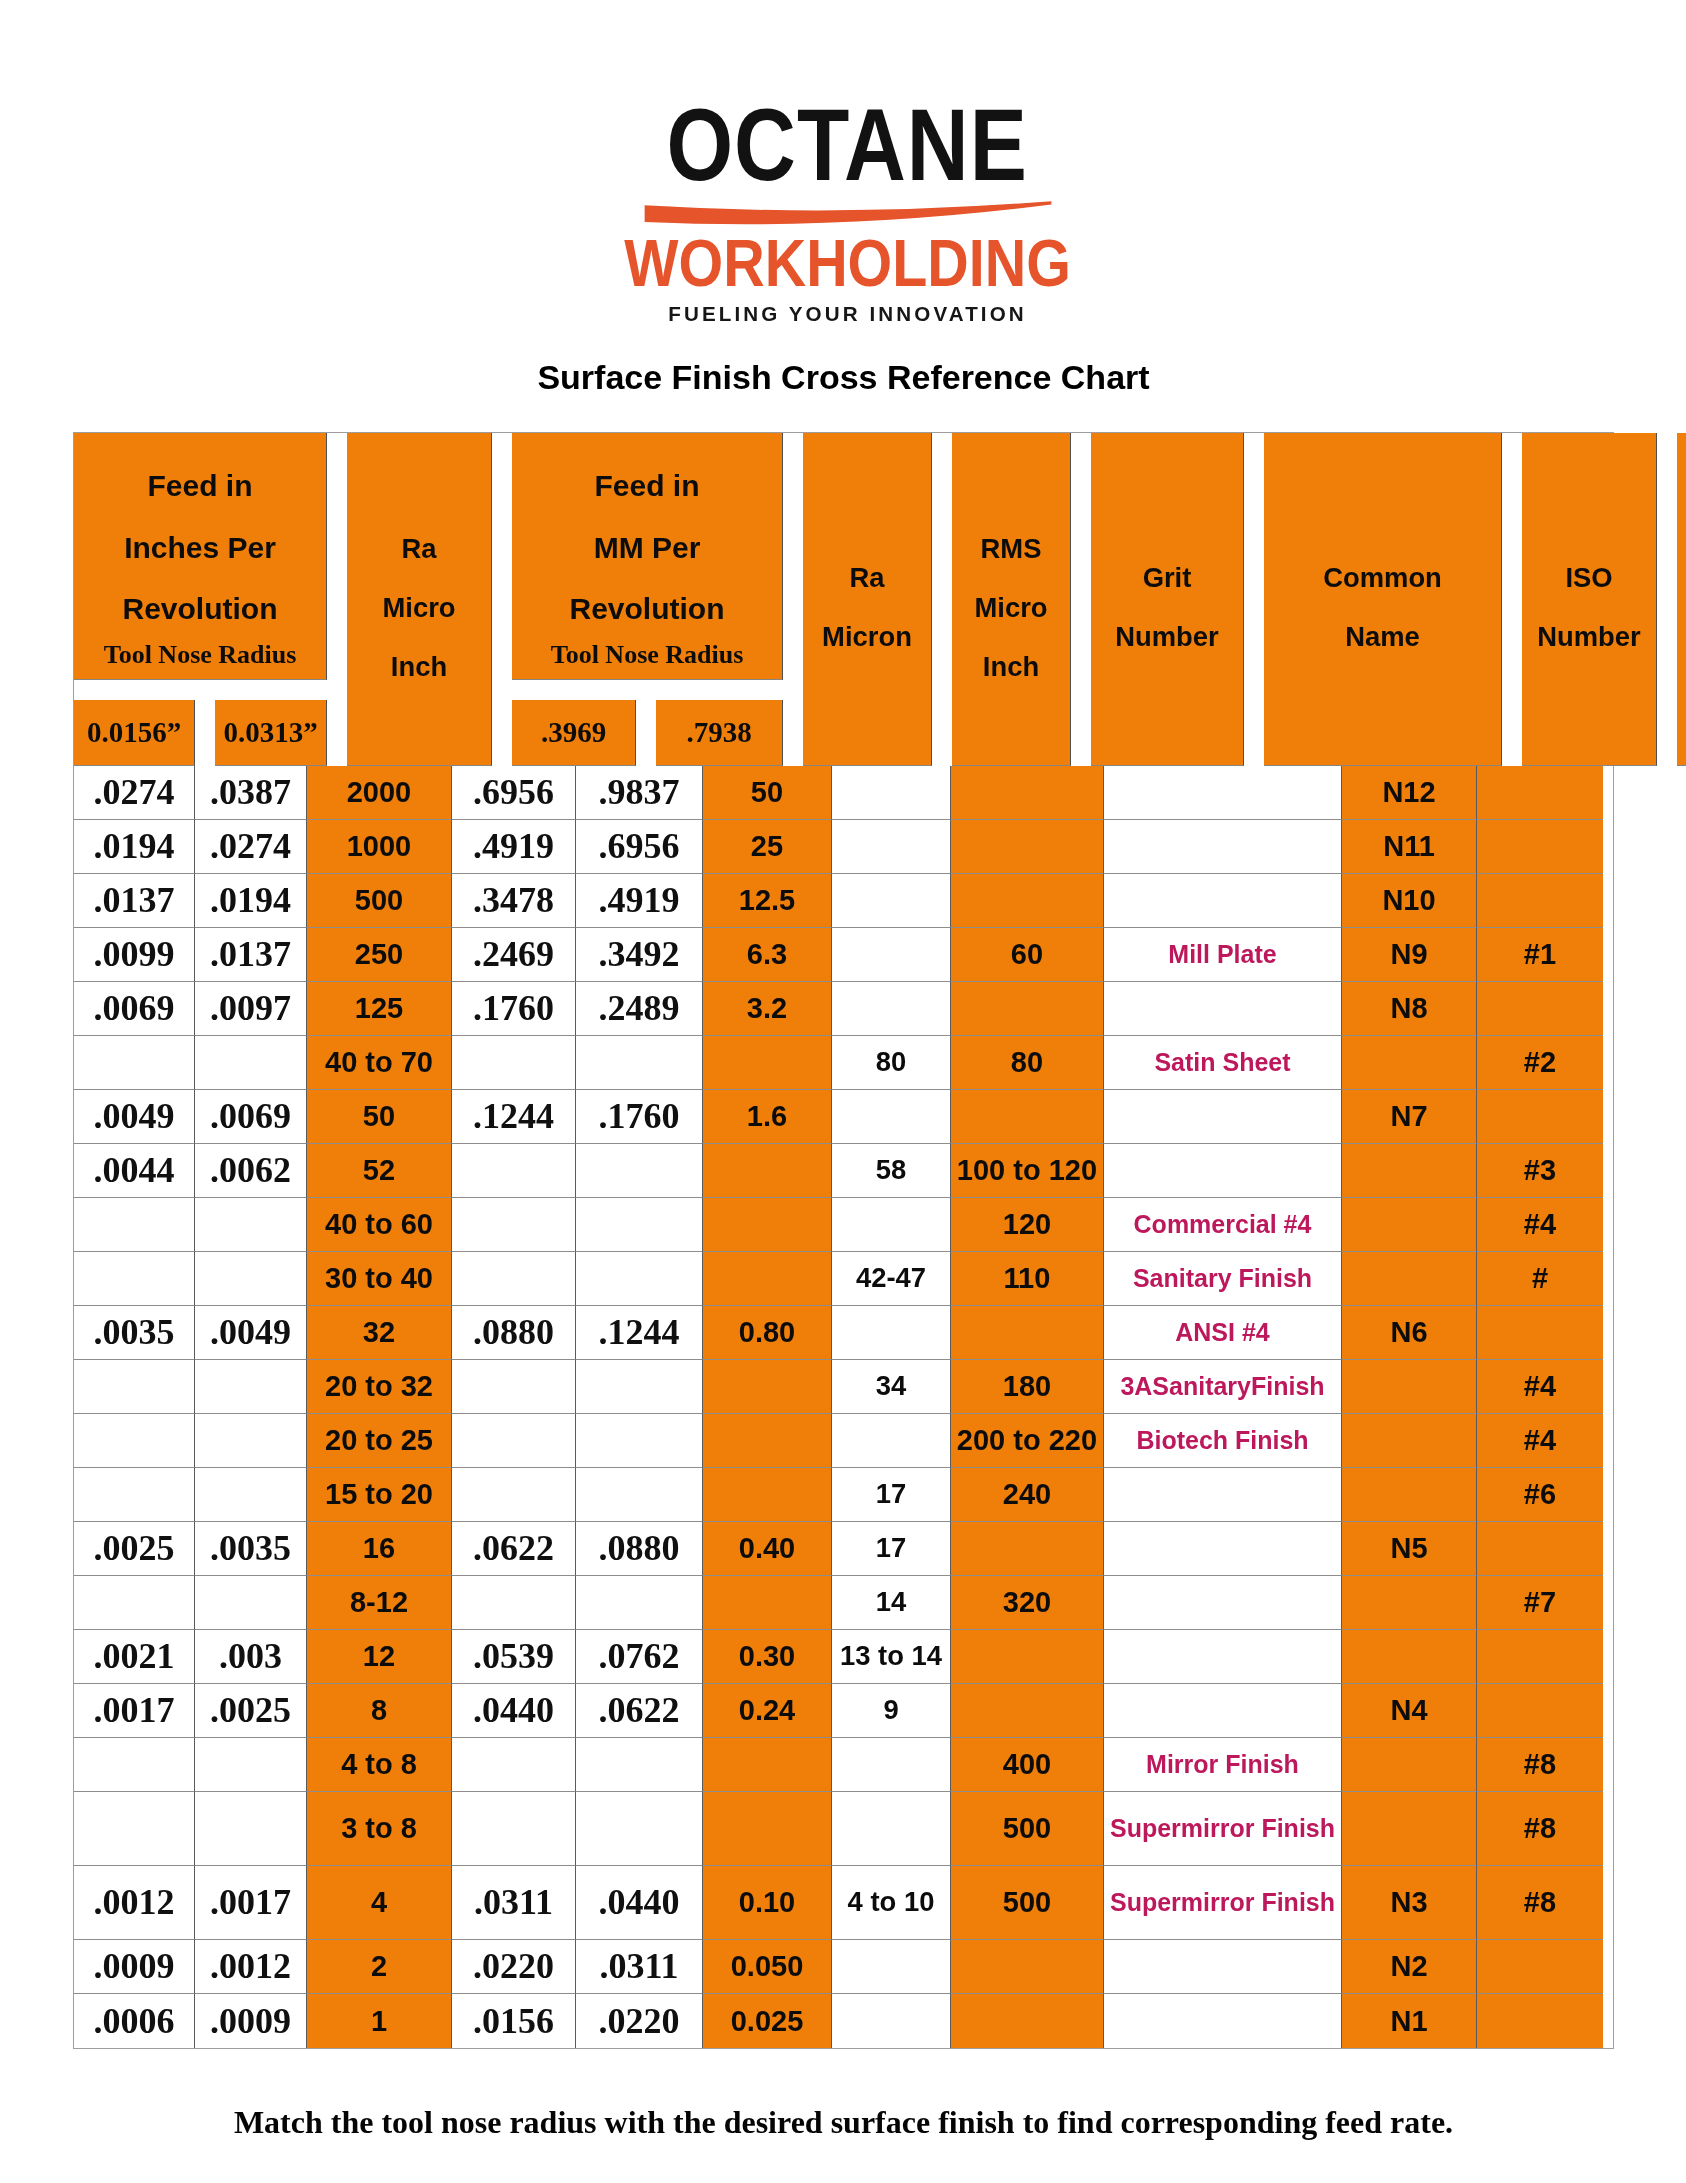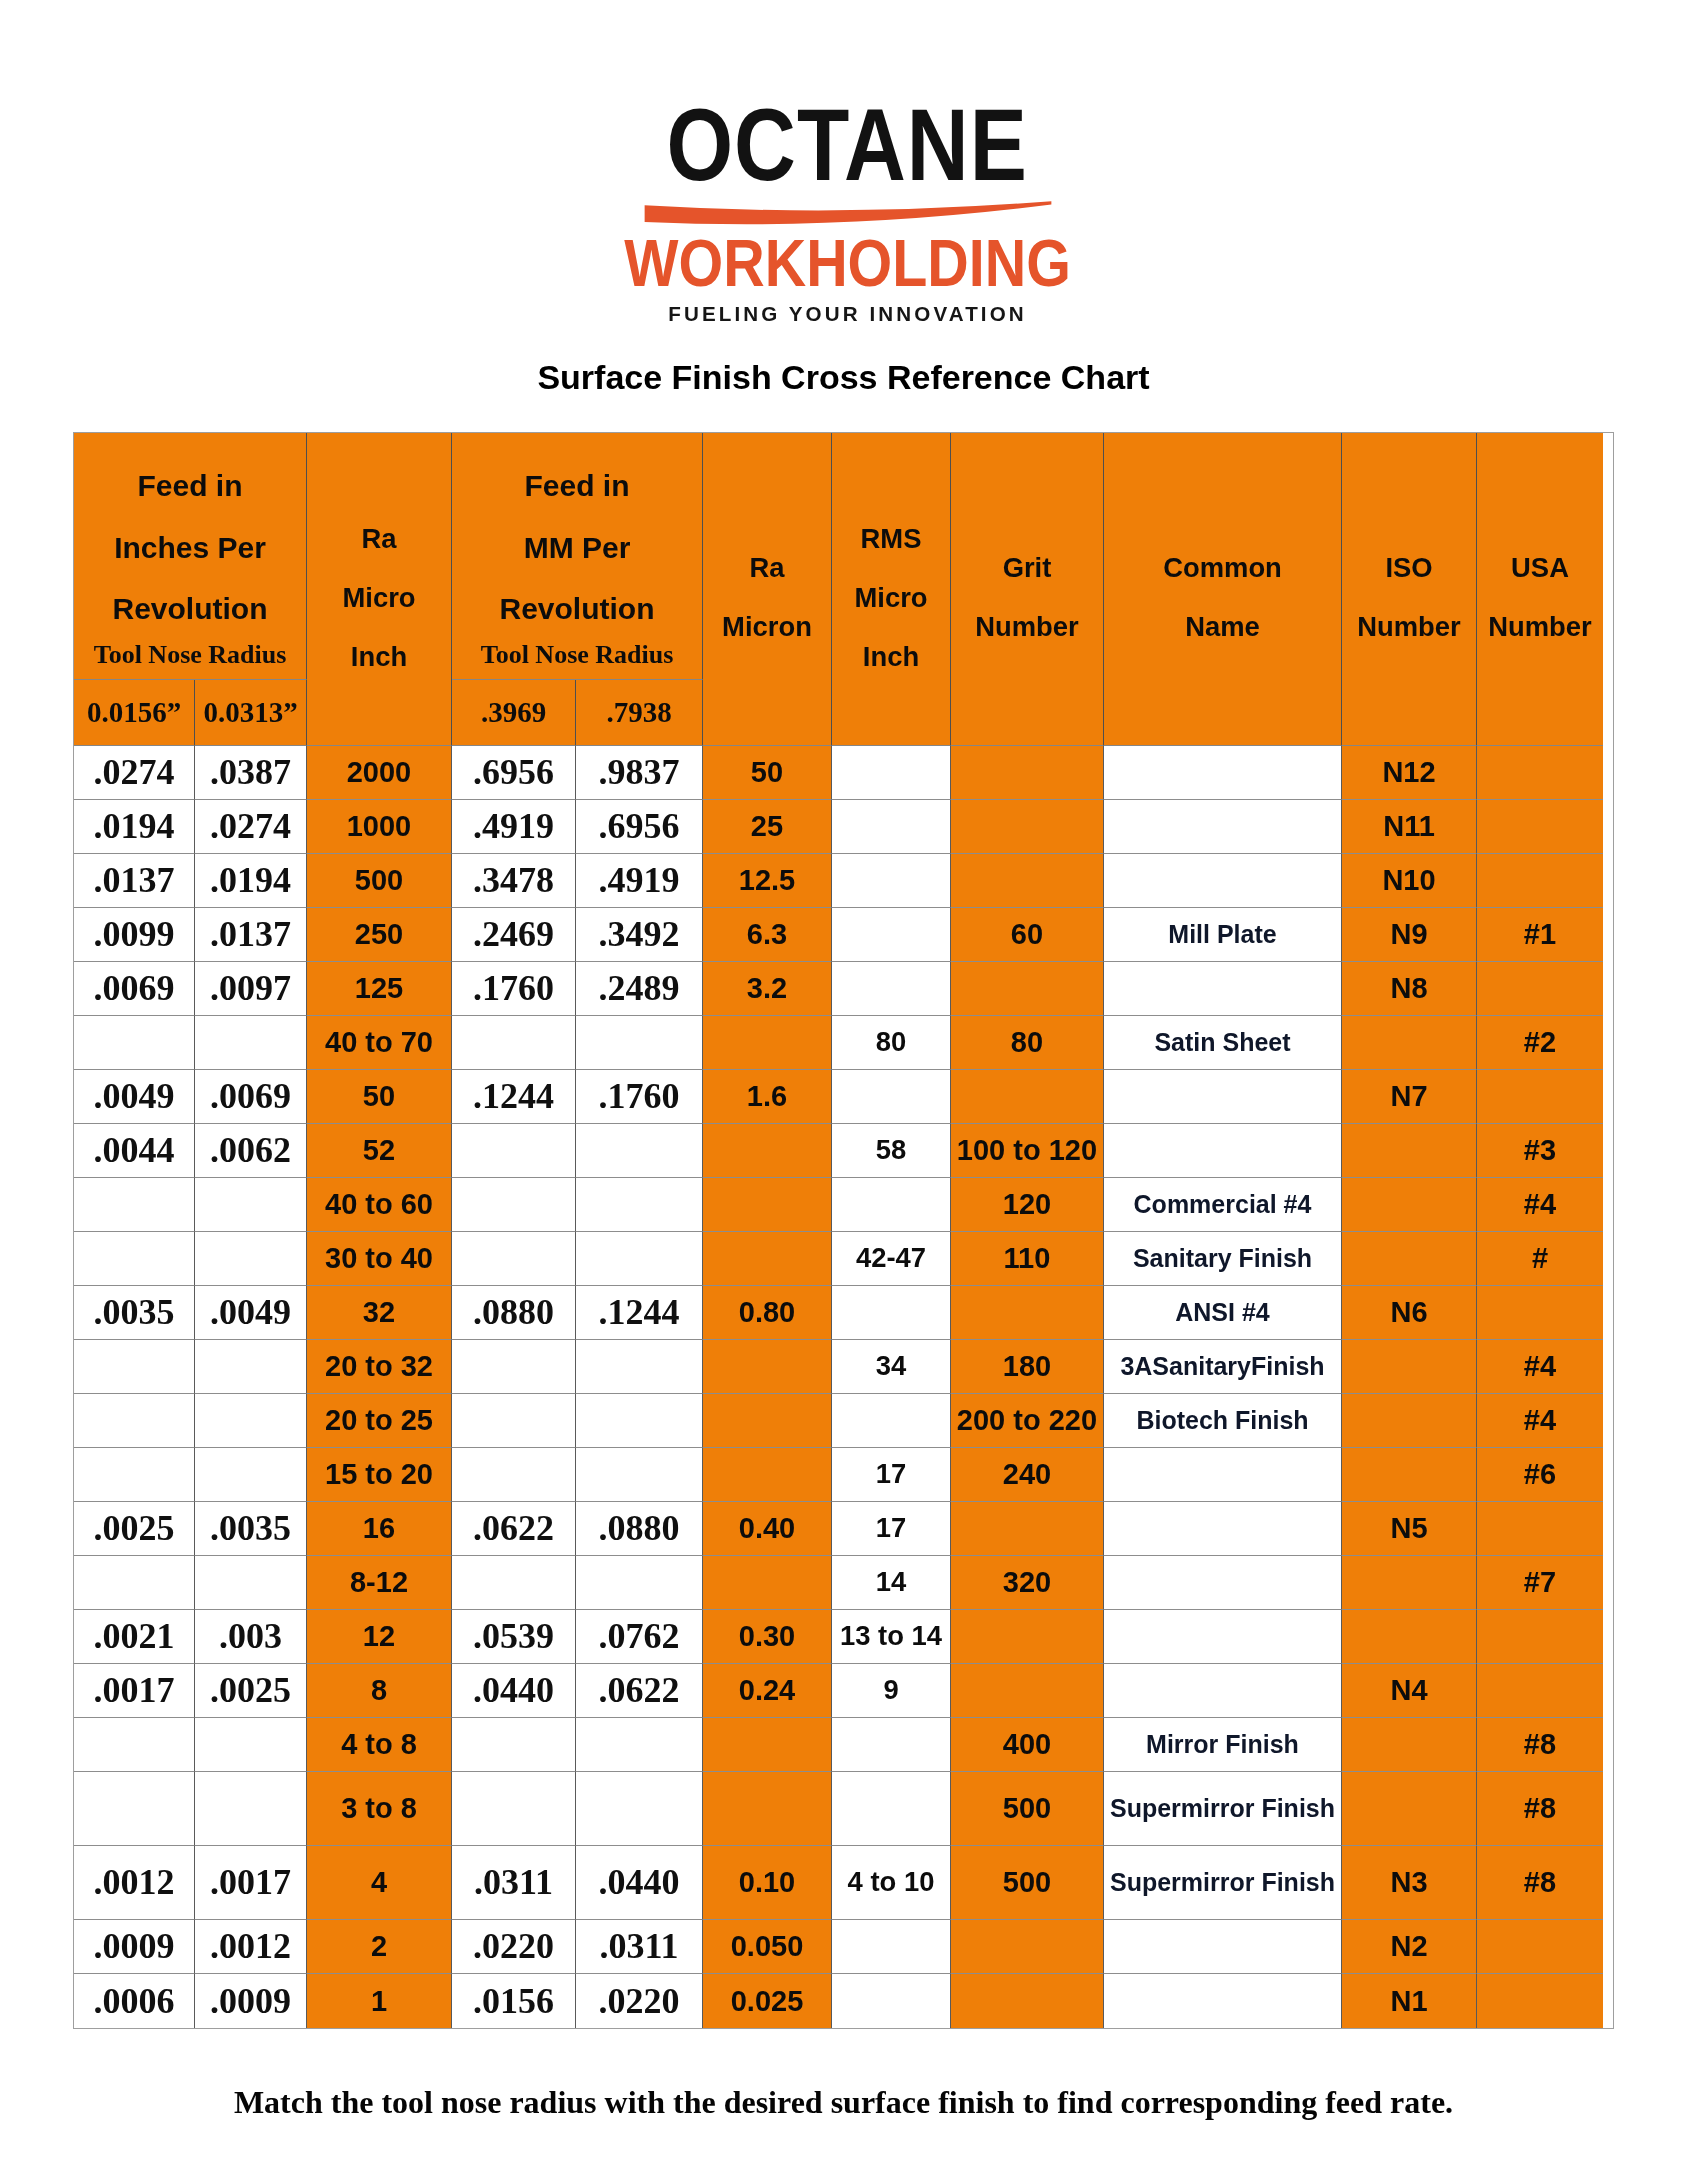--- a/index.html
+++ b/index.html
@@ -13,41 +13,41 @@
   .swoosh { margin:3.7px auto 0; width:440px; height:30px; display:block; }
   .workholding { font-size:66px; font-weight:bold; line-height:1; margin-top:0px; }
   .workholding span { display:inline-block; transform:scaleX(0.87); transform-origin:center; }
   .tagline { margin-top:6.2px; font-size:20.6px; font-weight:bold; color:#161616; letter-spacing:3.1px; }
 
   .page-title { text-align:center; font-size:34px; font-weight:bold; color:#000; margin-top:32px; }
 
   
   .sftable { width:1541px; margin:35px auto 0; border:1.2px solid #9e9e9e; }
   .grid { display:grid; grid-template-columns:121px 112px 145px 124px 127px 129px 119px 153px 238px 135px 126px; }
-  .hgrid { grid-template-rows:247px 66px; }
+  .hgrid { grid-template-rows:247px 66px;gap:20px; }
   .bgrid { grid-template-rows:repeat(19,54px) 74px 74px 54px 54px; }
 
   .hcell { background:var(--orange); color:#0c0c0c; border-right:1.2px solid #4f4f4f; border-bottom:1.2px solid #868686; display:flex; flex-direction:column; align-items:center; justify-content:center; text-align:center; }
   .hcell.last { border-right:none; }
   .rowspan2 { grid-row:1 / 3; }
   .gspan2 { grid-column:span 2; justify-content:space-between; padding:22.5px 0 10px; }
   .glabel { font-size:30px; font-weight:bold; line-height:2.05; white-space:pre-line; }
   .single-label { font-size:27.4px; font-weight:bold; line-height:2.15; white-space:pre-line; padding-top:18.7px; }
   .tool-nose { font-family:"Liberation Serif", serif; font-size:26px; font-weight:bold; }
   .subcell { font-family:"Liberation Serif", serif; font-size:29px; font-weight:bold; }
 
   .cell { display:flex; align-items:center; justify-content:center; text-align:center; border-right:1.2px solid #5a5a5a; border-bottom:1.2px solid #8d8d8d; line-height:1.12; }
   .bgrid .cell:nth-child(11n) { border-right:none; }
   .bgrid .cell:nth-child(n+243) { border-bottom:none; }
   .w { background:#ffffff; }
   .o { background:var(--orange); }
   .serif { font-family:"Liberation Serif", serif; font-size:36px; font-weight:bold; color:#101010; }
   .sans  { font-size:29px; font-weight:bold; color:#0c0c0c; }
   .rms   { font-size:27.4px; font-weight:bold; color:#0c0c0c; }
-  .common{ font-size:25px; font-weight:bold; color:#0f172a; padding:0 3.7px; }
+  .common{ font-size:25px; font-weight:bold; color:#be185d; padding:0 3.7px; }
 
   .footer-note { text-align:center; font-family:"Liberation Serif", serif; font-weight:bold; font-size:32px; color:#050505; margin-top:55px; }
 </style>
 </head>
 <body>
 
 <div class="page">
 
   <div class="logo-wrap">
     <div class="octane"><span>OCTANE</span></div>

